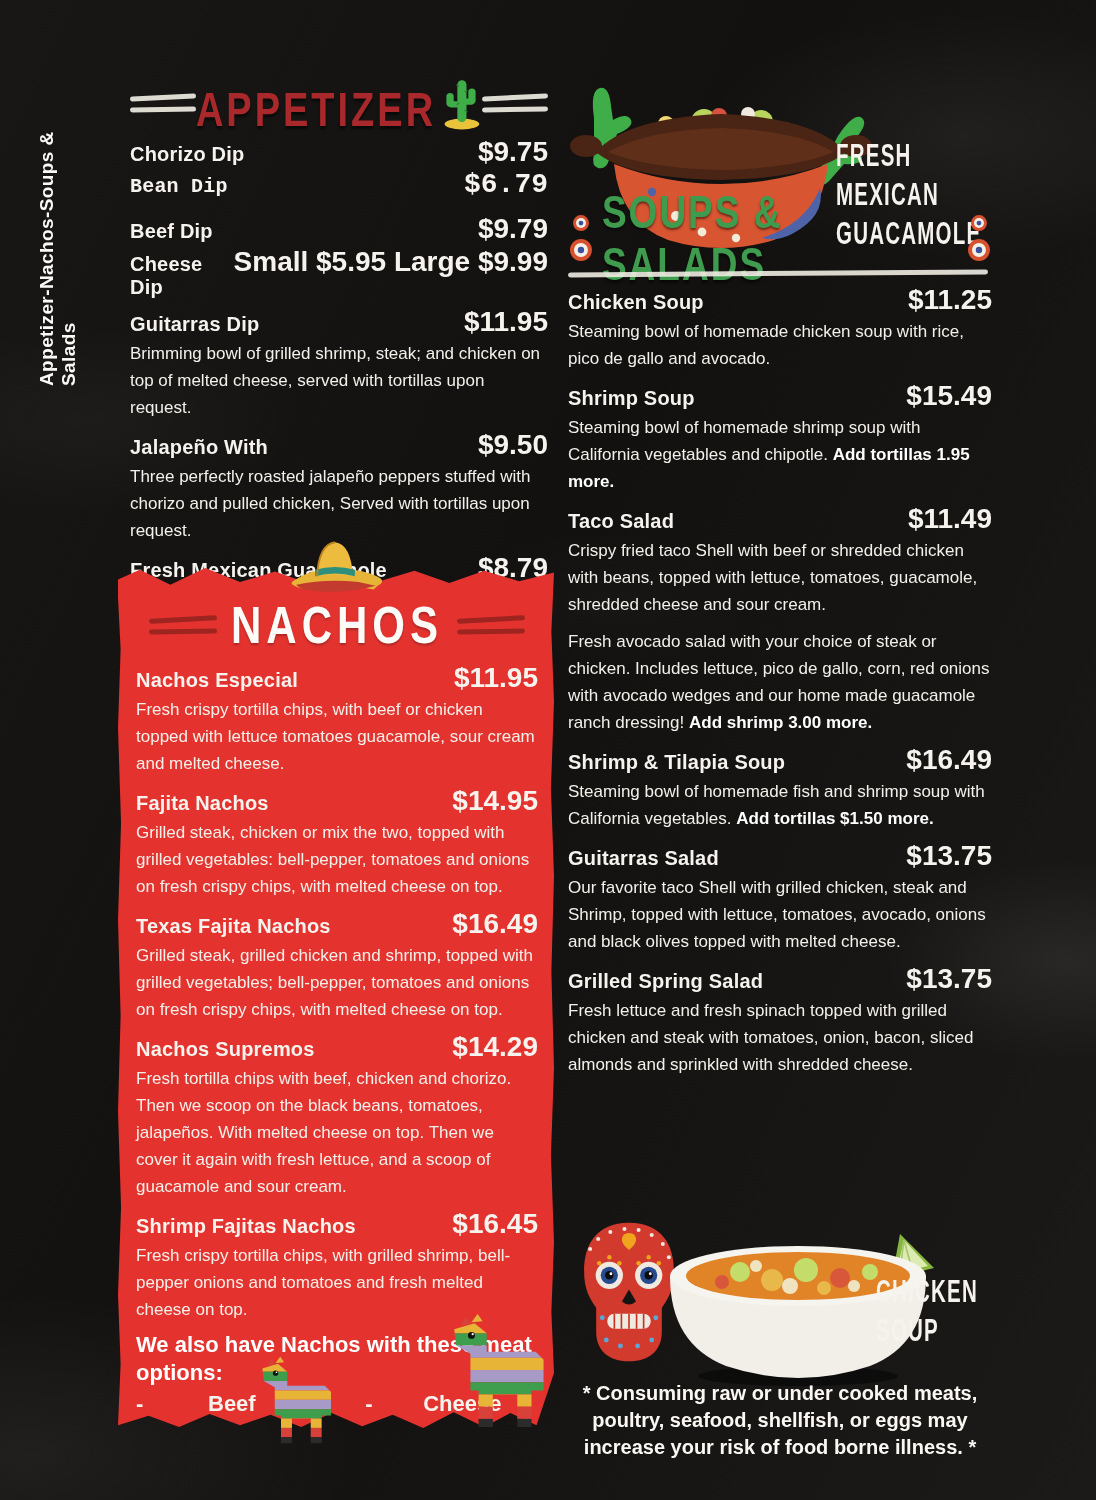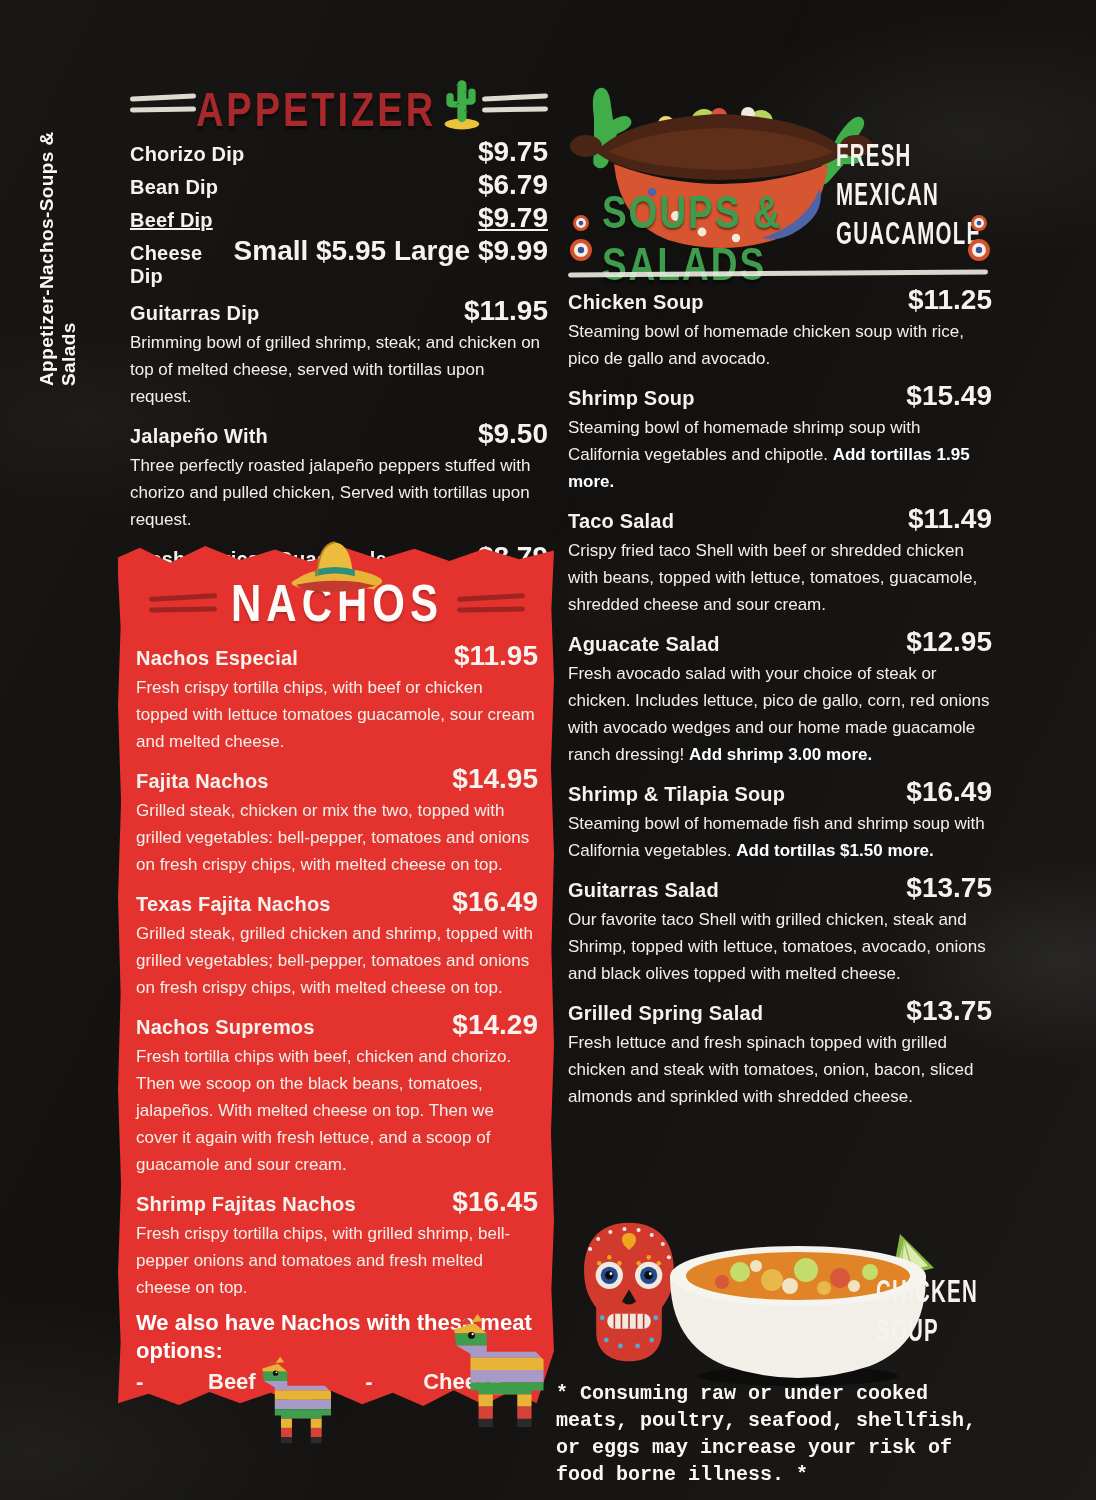--- a/index.html
+++ b/index.html
@@ -45,21 +45,21 @@
     display:inline-block;transform:scaleY(1.25);text-shadow:0 2px 2px rgba(0,0,0,.5);
   }
   .chalk{display:flex;flex-direction:column;gap:7px;}
   .chalk i{display:block;height:4.5px;border-radius:3px;background:#efece3;opacity:.92;}
   .chalk i:first-child{transform:rotate(-3deg);}
   .chalk i:last-child{transform:rotate(-1deg);}
   .chalk.red i{background:#9e2420;opacity:1;}
   .hdr-title-wrap{display:flex;align-items:flex-end;gap:4px;}
   
   .nachos-block{
-    left:118px;top:540px;width:436px;height:872px;background:#e4332f;z-index:1;
+    left:118px;top:562px;width:436px;height:872px;background:#e4332f;z-index:1;
     clip-path:polygon(0% 2.0%,5% 0.9%,12% 2.6%,20% 0.7%,28% 2.3%,36% 1.1%,44% 2.5%,52% 0.9%,60% 2.2%,68% 1.0%,76% 2.4%,84% 1.0%,92% 2.2%,100% 1.2%,99.4% 8%,100% 16%,99.3% 26%,100% 36%,99.4% 47%,100% 58%,99.3% 68%,100% 78%,99.4% 86%,100% 93%,96% 99.0%,90% 97.6%,84% 99.2%,77% 97.5%,70% 99.3%,63% 97.8%,56% 99.1%,49% 97.6%,42% 99.2%,35% 97.8%,28% 99.0%,21% 97.7%,14% 99.2%,7% 97.9%,0% 99.0%,0.6% 92%,0% 84%,0.7% 74%,0% 63%,0.6% 52%,0% 41%,0.7% 30%,0% 19%,0.6% 10%,0% 4%);
     text-decoration:underline;
   }
   .nachos-inner{position:absolute;left:18px;right:16px;top:32px;}
   .hdr-nachos{display:flex;align-items:center;justify-content:center;gap:14px;height:62px;margin-bottom:6px;}
   .meat-note{font-weight:700;font-size:22px;line-height:28px;margin:6px 0 4px 0;color:#fff;}
   .meat-cols{display:flex;}
   .meat-col{display:flex;flex-direction:column;gap:6px;}
   .meat-col.l{width:57%;}
   .meat-col.r{width:43%;}
@@ -68,22 +68,22 @@
   .meat-col.l .meat-row span.lbl{margin-left:50px;}
   .meat-col.r .meat-row span.lbl{margin-left:36px;}
   
   .soups-hdr{left:568px;top:210px;width:424px;display:flex;align-items:center;justify-content:center;gap:8px;height:58px;}
   .chalk-line{left:568px;top:271px;width:420px;height:4.5px;border-radius:3px;background:#efece3;opacity:.9;transform:rotate(-.4deg);}
   .caption{
     color:#f6f3ee;font-weight:700;font-size:25px;line-height:31px;letter-spacing:1.5px;
     transform:scale(.82,1.25);transform-origin:left top;white-space:pre-line;
   }
   .disclaimer{
-    left:556px;top:1380px;width:448px;
-    font-weight:700;font-size:20px;line-height:27px;color:#fbf8f3;font-family:Liberation Mono, monospace;
+    left:556px;top:1380px;width:448px;text-align:center;
+    font-weight:700;font-size:20px;line-height:27px;color:#fbf8f3;
   }
   .z3{z-index:3;}
 </style>
 </head>
 <body>
 
 <div class="page">
 
   <div class="abs side-label">Appetizer-Nachos-Soups &amp; Salads</div>
 
@@ -110,27 +110,27 @@
           <i></i>
         </span>
     </div>
 
     <div class="mi" style="margin-bottom:1px;">
         <div class="row">
           <span class="nm">Chorizo Dip</span>
           <span class="pr">$9.75</span>
         </div>
       </div>
-    <div class="mi" style="margin-bottom:1px;">
+    <div class="mi" style="margin-bottom:13px;font-family:Liberation Mono, monospace;">
         <div class="row">
           <span class="nm">Bean Dip</span>
           <span class="pr">$6.79</span>
         </div>
       </div>
-    <div class="mi" style="margin-bottom:1px;text-decoration:underline;">
+    <div class="mi" style="margin-bottom:1px;">
         <div class="row">
           <span class="nm">Beef Dip</span>
           <span class="pr">$9.79</span>
         </div>
       </div>
     <div class="mi" style="margin-bottom:7px;">
         <div class="row">
           <span class="nm">Cheese Dip</span>
           <span class="pr">Small $5.95 Large $9.99</span>
         </div>
@@ -359,24 +359,20 @@
       <p class="ds"><span>Steaming bowl of homemade shrimp soup with California vegetables and chipotle.</span> <b>Add tortillas 1.95 more.</b></p>
     </div>
     <div class="mi">
       <div class="row">
           <span class="nm">Taco Salad</span>
           <span class="pr">$11.49</span>
         </div>
       <p class="ds"><span>Crispy fried taco Shell with beef or shredded chicken with beans, topped with lettuce, tomatoes, guacamole, shredded cheese and sour cream.</span></p>
     </div>
     <div class="mi">
-      <div class="row">
-          <span class="nm">Aguacate Salad</span>
-          <span class="pr">$12.95</span>
-        </div>
       <p class="ds"><span>Fresh avocado salad with your choice of steak or chicken. Includes lettuce, pico de gallo, corn, red onions with avocado wedges and our home made guacamole ranch dressing!</span> <b>Add shrimp 3.00 more.</b></p>
     </div>
     <div class="mi">
       <div class="row">
           <span class="nm">Shrimp &amp; Tilapia Soup</span>
           <span class="pr">$16.49</span>
         </div>
       <p class="ds"><span>Steaming bowl of homemade fish and shrimp soup with California vegetables.</span> <b>Add tortillas $1.50 more.</b></p>
     </div>
     <div class="mi">

